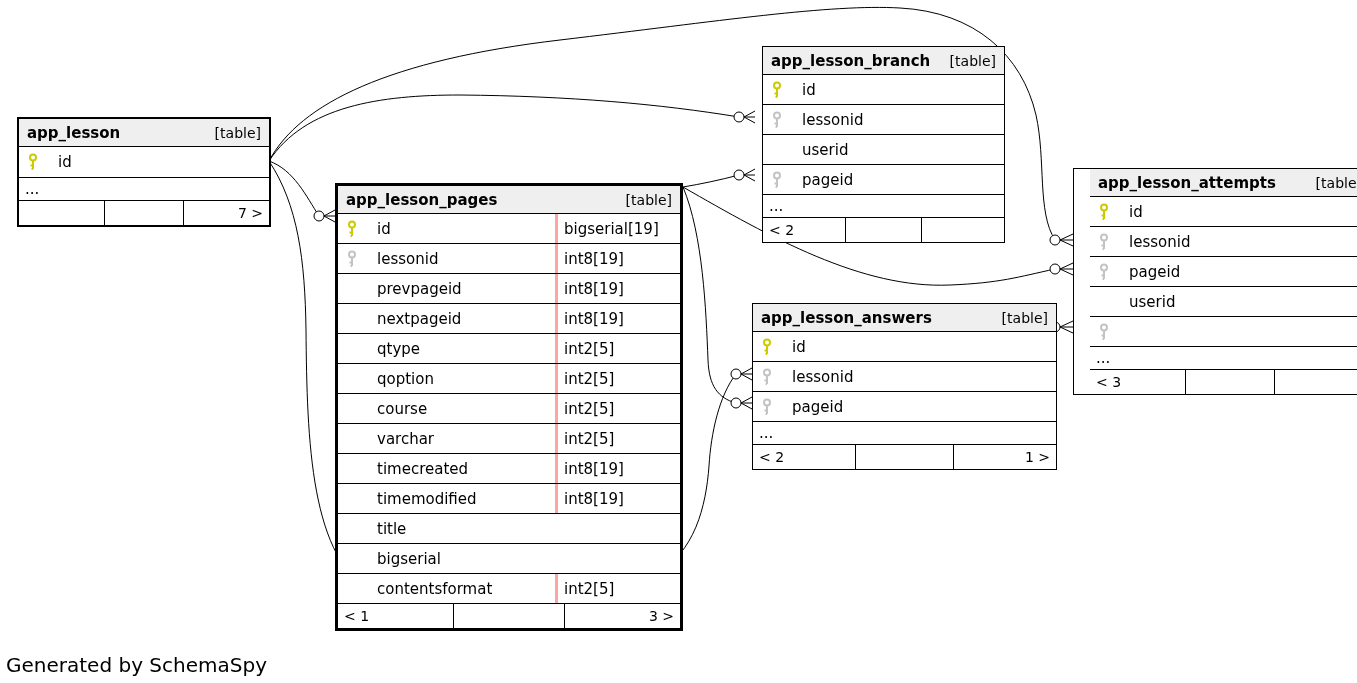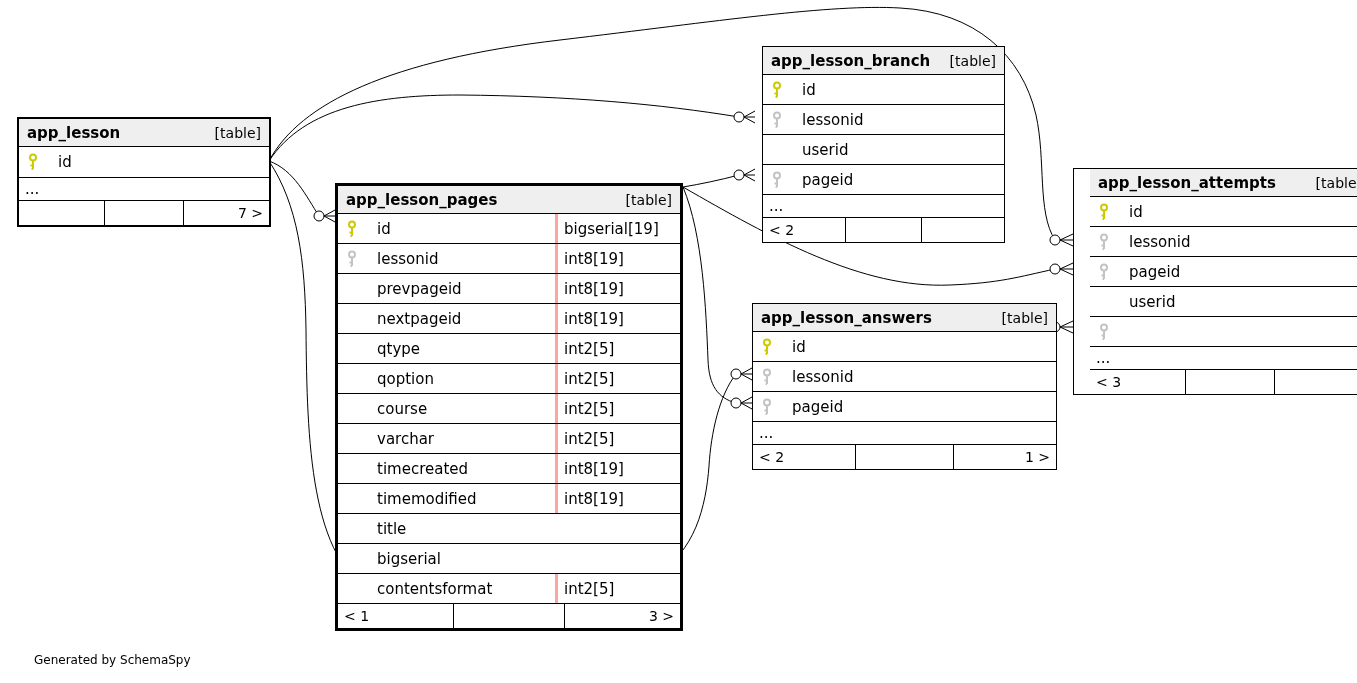--- a/index.html
+++ b/index.html
@@ -30,21 +30,21 @@
         border-bottom:1px solid #000;font-size:15px;line-height:10px;}
 
   .tfoot{display:flex;height:24px;font-size:14px;}
   .fc{flex:1;display:flex;align-items:center;}
   .fl{padding-left:6px;}
   .fm{border-left:1px solid #000;}
   .fr{border-left:1px solid #000;justify-content:flex-end;padding-right:6px;}
 
   .keyicon{display:block;}
 
-  .gennote{position:absolute;left:34px;top:653px;font-size:12px;}
+  .gennote{position:absolute;left:6px;top:653px;font-size:20px;}
 </style>
 </head>
 <body>
 
 <div class="canvas">
 
   <svg class="edges" width="1357" height="683">
     <g>
       <path d="M269,161 C294,170 306,196 319,216"></path>
       <path d="M335,210 L324,216 L335,222 M324,216 L335,216"></path>

